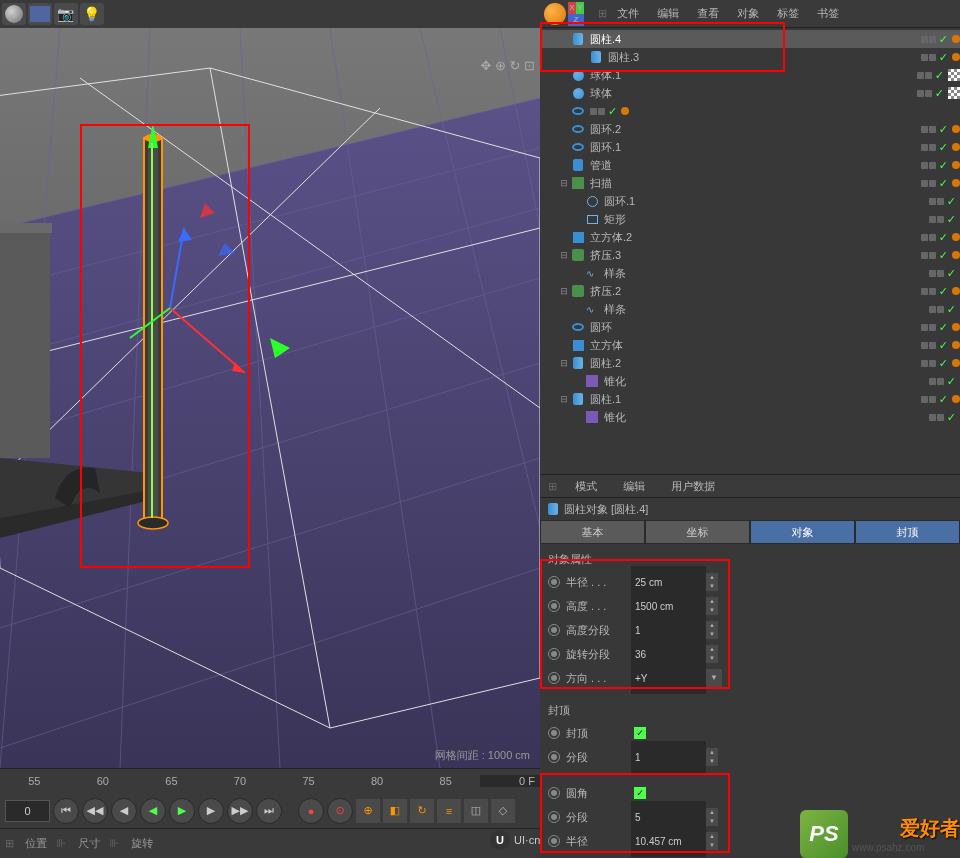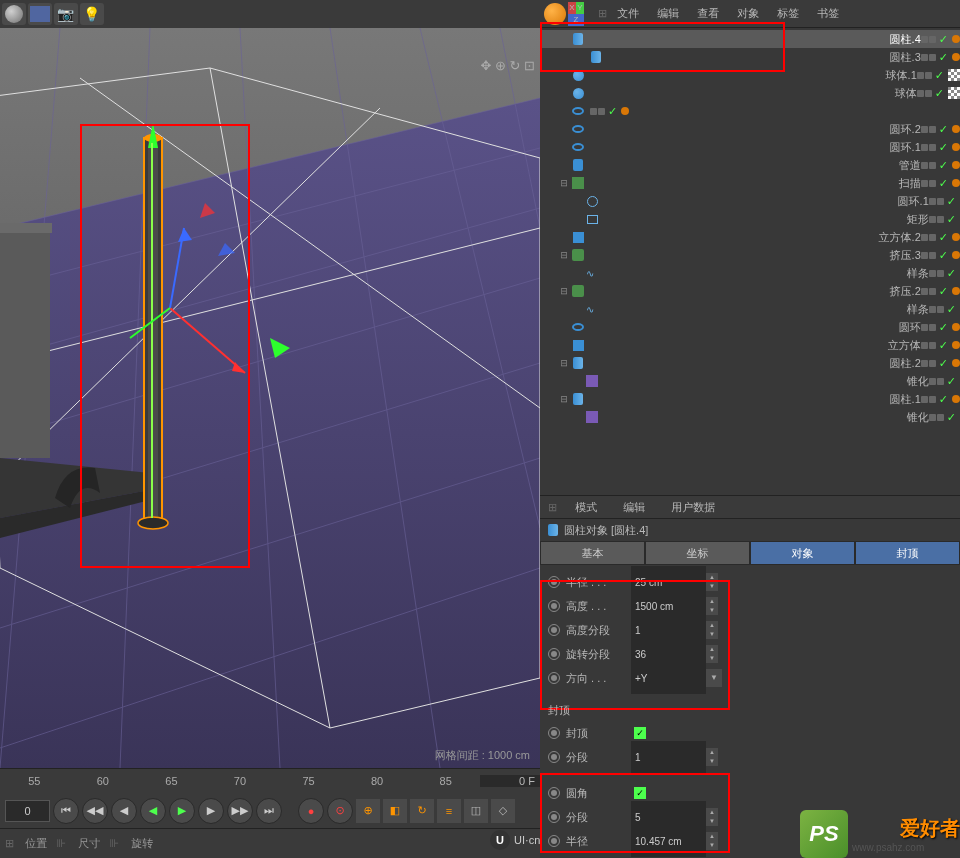--- a/index.html
+++ b/index.html
@@ -45,21 +45,21 @@
 .ico-sph { width: 11px; height: 11px; background: radial-gradient(circle at 35% 35%, #6bb3e8, #3a8fd4); border-radius: 50%; }
 .ico-tor { width: 12px; height: 8px; border: 2px solid #3a8fd4; border-radius: 50%; }
 .ico-tube { width: 10px; height: 12px; background: #3a8fd4; border-radius: 2px; position: relative; }
 .ico-sweep { width: 12px; height: 12px; background: #4a8f4a; }
 .ico-circle { width: 11px; height: 11px; border: 1px solid #6bb3e8; border-radius: 50%; }
 .ico-rect { width: 11px; height: 9px; border: 1px solid #6bb3e8; }
 .ico-cube { width: 11px; height: 11px; background: #3a8fd4; }
 .ico-extr { width: 12px; height: 12px; background: #4a8f4a; border-radius: 2px; }
 .ico-spline { width: 12px; height: 10px; color: #6bb3e8; font-size: 10px; }
 .ico-taper { width: 12px; height: 12px; background: #7a5ab5; }
-.tree-name { flex: 1; color: #b8b8b8; font-size: 11px; text-align: right; }
+.tree-name { flex: 1; color: #b8b8b8; font-size: 11px; }
 .tree-name.sel { color: #fff; }
 .tree-vis { display: flex; gap: 1px; margin-right: 3px; }
 .vis-dot { width: 7px; height: 7px; background: #666; border-radius: 1px; }
 .check { color: #4dff4d; font-size: 11px; margin-right: 4px; }
 .tag-dots { display: flex; gap: 2px; }
 .tag-dot { width: 8px; height: 8px; background: #d97706; border-radius: 50%; }
 .tag-check { width: 12px; height: 12px; background: repeating-conic-gradient(#fff 0 90deg, #888 90deg 180deg); background-size: 6px 6px; }
 .attr-header { height: 24px; background: #3a3a3a; display: flex; align-items: center; gap: 10px; padding: 0 8px; border-top: 1px solid #222; border-bottom: 1px solid #222; }
 .attr-title { height: 22px; display: flex; align-items: center; padding: 0 8px; background: #383838; }
 .attr-title .ico-cyl { margin-right: 6px; }
@@ -560,20 +560,21 @@
       <span>圆柱对象 [圆柱.4]</span>
     </div>
     <div class="tabs">
       <div class="tab">基本</div>
       <div class="tab">坐标</div>
       <div class="tab active">对象</div>
       <div class="tab active">封顶</div>
     </div>
 
     <div class="attr-section" style="position:relative">
+      <div class="section-title">对象属性</div>
       <div class="attr-row">
           <div class="attr-radio"></div>
           <span class="attr-label">半径 . . .</span>
           <input class="attr-input" value="25 cm" style="">
           <div class="spinner">
             <span>▲</span>
             <span>▼</span>
           </div>
         </div>
       <div class="attr-row">

